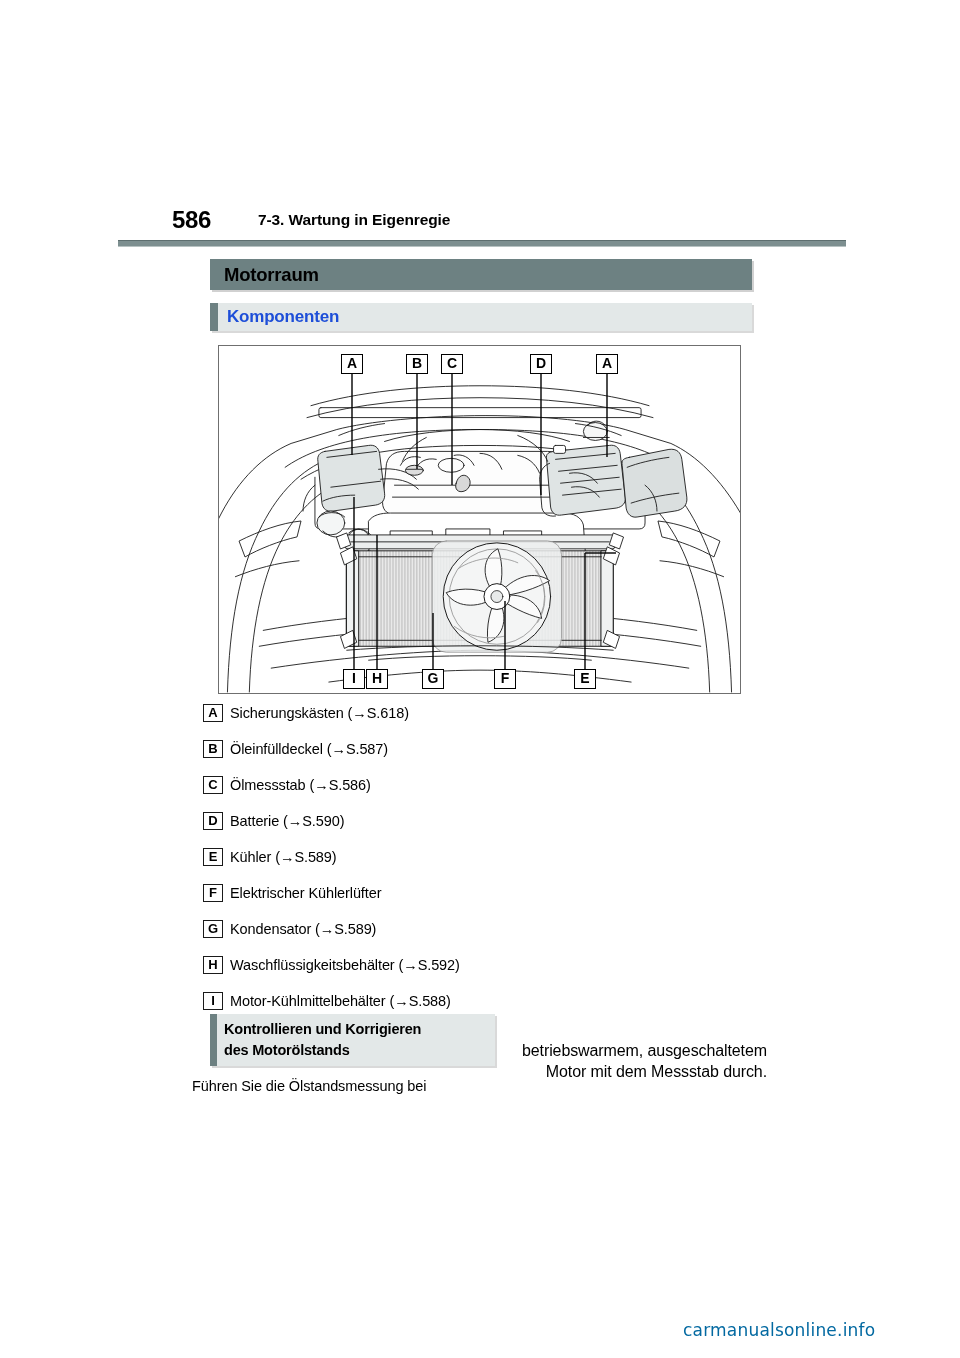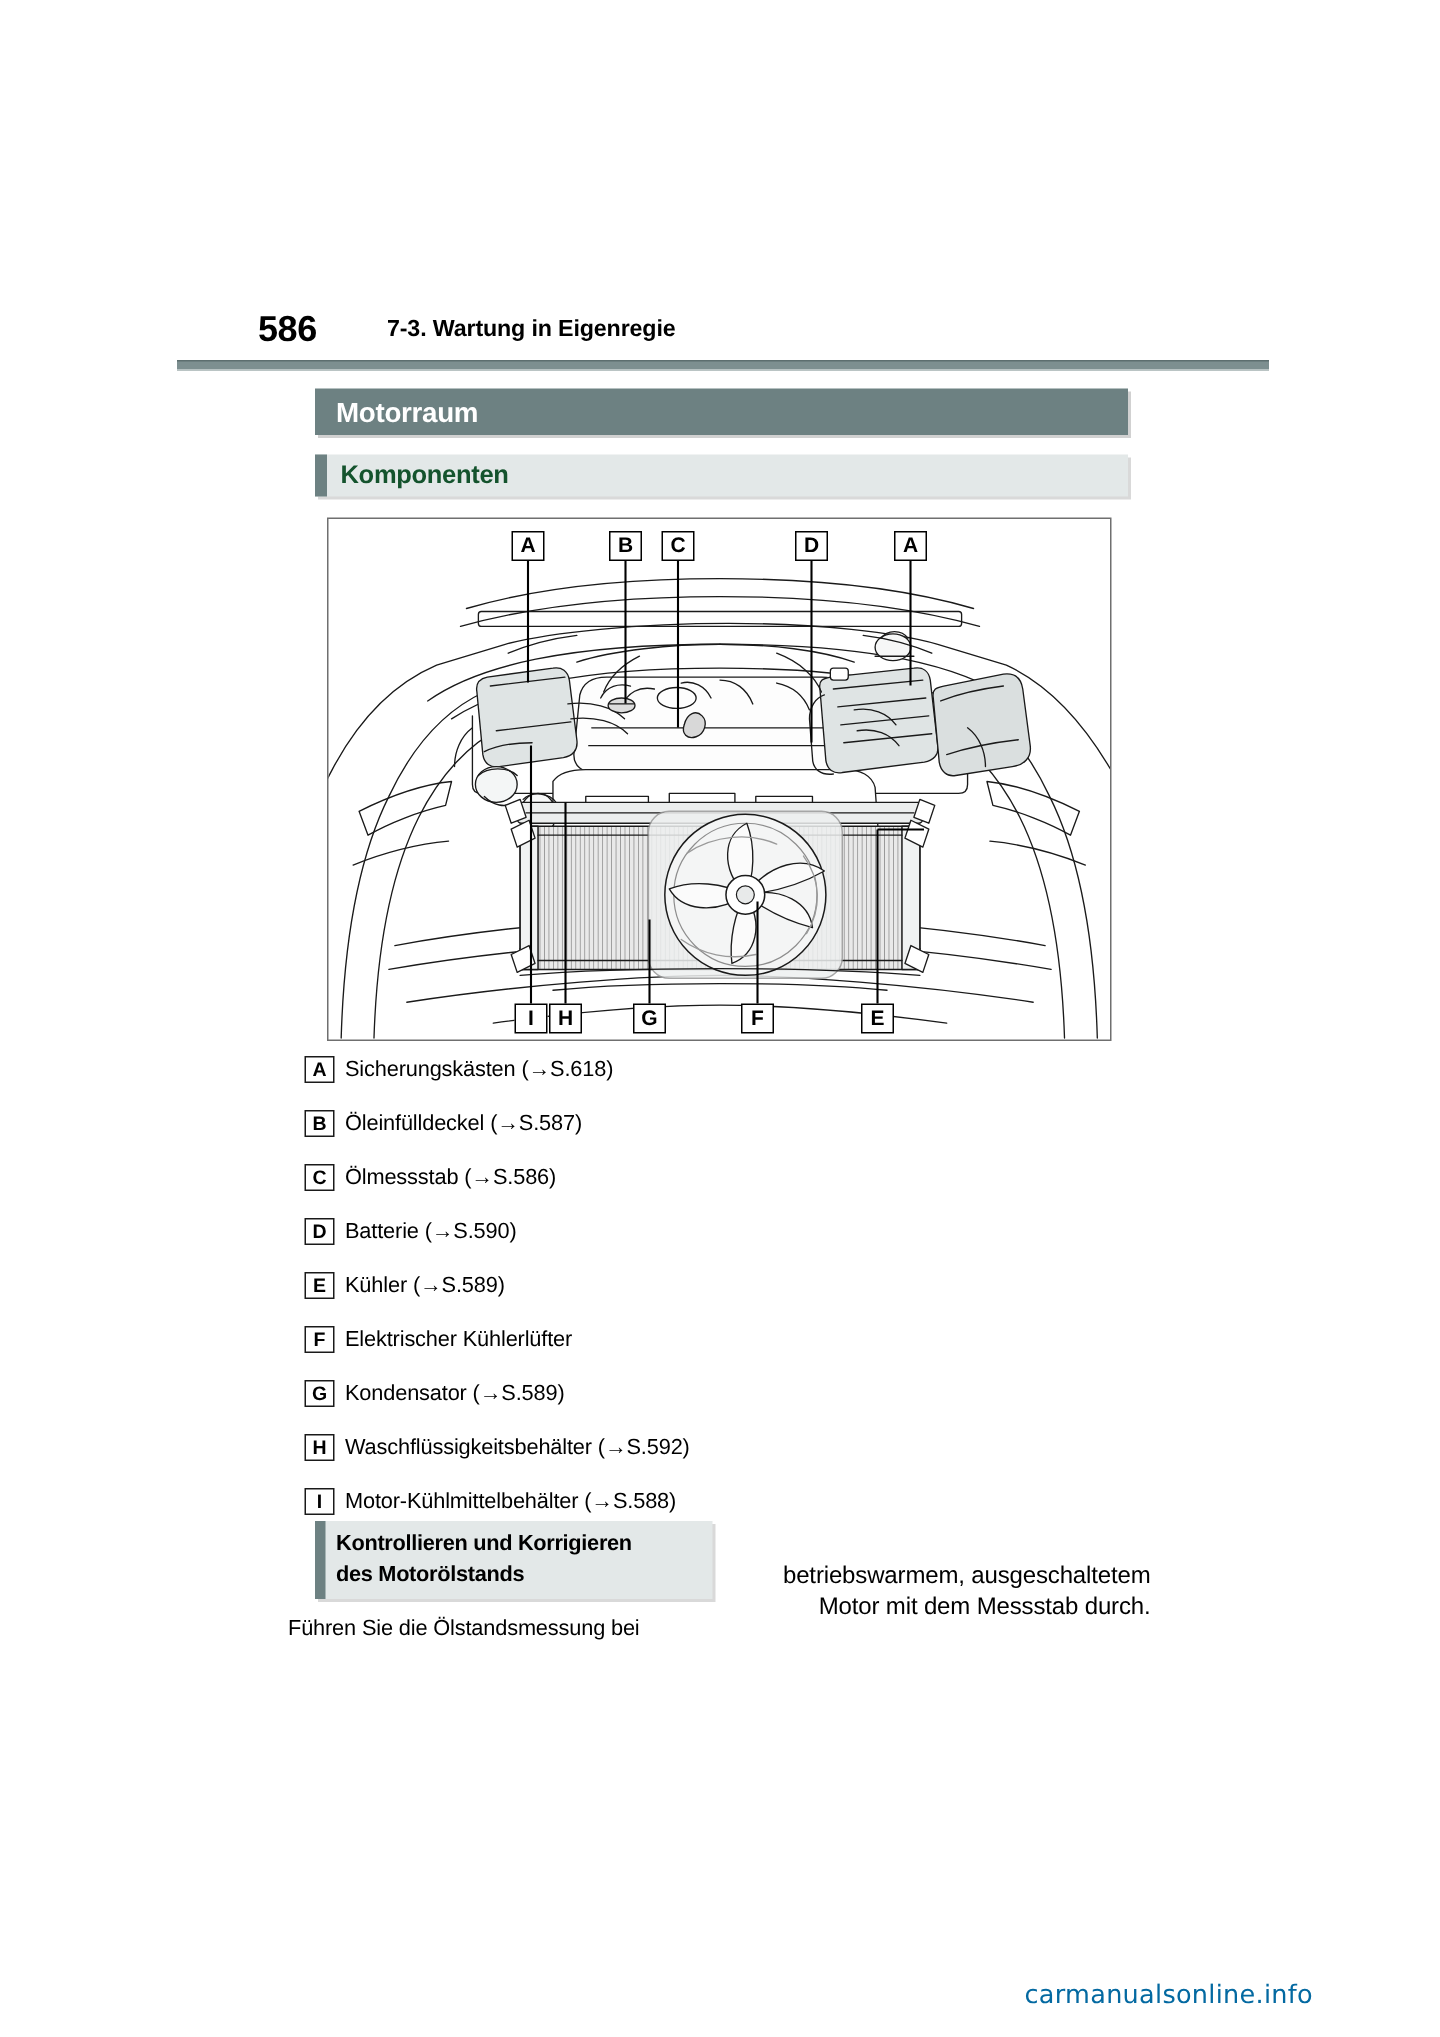--- a/index.html
+++ b/index.html
@@ -58,21 +58,21 @@
     top: 259px;
     width: 542px;
     height: 31px;
     background: #6d8182;
     box-shadow: 2px 2px 0 rgba(0,0,0,0.18);
   }
   #chapter-bar .label {
     position: absolute;
     left: 14px;
     top: 5px;
-    color: #ffffff;
+    color: #000000;
     font-size: 18.5px;
     font-weight: bold;
     letter-spacing: -0.2px;
   }
 
   
   #subsection-bar {
     position: absolute;
     left: 210px;
     top: 303px;
@@ -88,21 +88,21 @@
     width: 8px;
     height: 28px;
     background: #6d8182;
   }
   #subsection-bar .label {
     position: absolute;
     left: 17px;
     top: 4px;
     font-size: 17px;
     font-weight: bold;
-    color: #14532d;
+    color: #1d4ed8;
     letter-spacing: -0.2px;
   }
 
   
   #figure {
     position: absolute;
     left: 218px;
     top: 345px;
     width: 523px;
     height: 349px;
@@ -171,20 +171,21 @@
 
   
   #oil-heading {
     position: absolute;
     left: 210px;
     top: 1014px;
     width: 265px;
     height: 52px;
     background: #e3e8e8;
     box-shadow: 2px 2px 0 rgba(0,0,0,0.15);
+    padding-left: 20px;
   }
   #oil-heading .accent {
     position: absolute;
     left: 0;
     top: 0;
     width: 7px;
     height: 52px;
     background: #6d8182;
   }
   #oil-heading .label {

